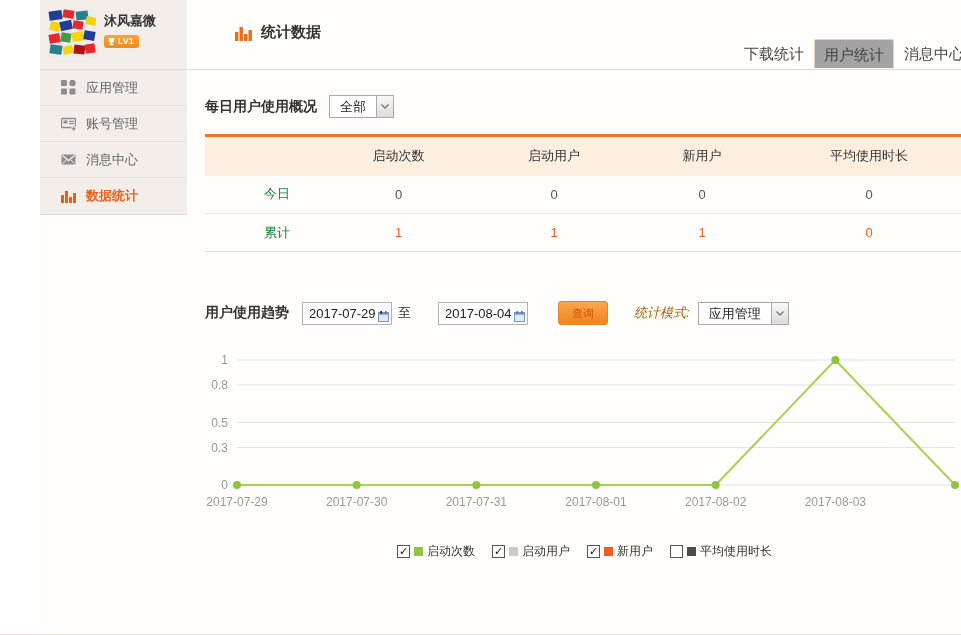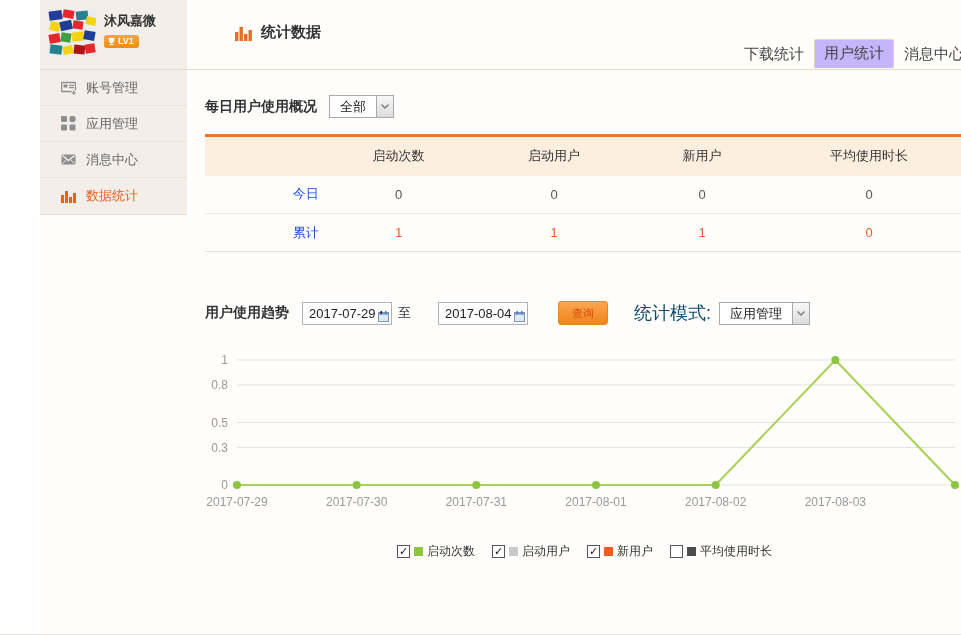--- a/index.html
+++ b/index.html
@@ -18,63 +18,63 @@
   .user-meta { padding-top:3px; }
   .user-name { font-size:13px; font-weight:bold; color:#333; white-space:nowrap; }
   .level-badge { margin-top:5px; display:inline-flex; align-items:center; gap:2px;
     background:linear-gradient(#faa43a,#f28a16); color:#fff; font-size:9px; font-weight:bold;
     padding:1px 5px 1px 3px; border-radius:3px; line-height:11px; }
   .nav { background:#f3eee9; border-bottom:1px solid #e7d9cc; }
   .nav-item { height:36px; display:flex; align-items:center; gap:10px; padding-left:21px;
     font-size:13px; color:#666; border-bottom:1px solid #ece2d7; cursor:pointer; }
   .nav-item:last-child { border-bottom:none; }
   .nav-item .ic { width:15px; height:15px; display:inline-flex; }
-  .nav-item.active { color:#e8611b; font-weight:normal; }
+  .nav-item.active { color:#e8611b; font-weight:bold; }
 
   
   .main { flex:1; display:flex; flex-direction:column; min-width:0; }
   .main-header { height:70px; flex:none; border-bottom:1px solid #ecd9c3; position:relative;
     display:flex; align-items:flex-end; justify-content:flex-end; padding-right:8px; }
   .page-title { position:absolute; top:23px; left:48px; display:flex; align-items:center; gap:9px;
     font-size:15px; font-weight:bold; color:#333; }
   .tabs { display:flex; }
   .tab { width:80px; height:30px; line-height:29px; text-align:center; font-size:15px; color:#444; cursor:pointer; }
-  .tab.active { background:#c4b5fd; border:1px solid #e9d2b4; border-bottom:1px solid #fffefc;
-    margin-bottom:-1px; border-radius:2px 2px 0 0;font-family:Liberation Mono, monospace; }
+  .tab.active { background:#a3a3a3; border:1px solid #e9d2b4; border-bottom:1px solid #fffefc;
+    margin-bottom:-1px; border-radius:2px 2px 0 0; }
 
   .content { padding:0 18px; flex:1; }
   .section-label { font-weight:bold; font-size:14px; color:#333; }
 
   .filter-row { margin-top:25px; display:flex; align-items:center; gap:12px; }
 
   
   .select { display:inline-flex; align-items:stretch; border:1px solid #a9a9a9; background:#fff; height:23px; cursor:pointer; }
   .select .sel-text { padding:0 10px; font-size:13px; line-height:21px; color:#222; min-width:44px; }
   .select .sel-arrow { width:17px; border-left:1px solid #a9a9a9; background:linear-gradient(#f8f8f8,#dcdcdc);
     display:flex; align-items:center; justify-content:center; }
 
   
   table.stats { width:100%; border-collapse:collapse; margin-top:16px; border-top:3px solid #ee7523; }
   table.stats thead td { background:#fcefe0; height:40px; font-size:13px; color:#333; text-align:center; }
   table.stats tbody td { height:38px; font-size:13px; color:#555; text-align:center; border-bottom:1px solid #f1e7dd; }
   table.stats tbody tr:last-child td { border-bottom:1px solid #e3e3e3; }
-  table.stats .row-label { text-align:right; padding-left:30px; color:#1d4ed8; }
+  table.stats .row-label { text-align:center; padding-left:30px; color:#15803d; }
   table.stats tr.hl td.val { color:#f45b22; }
 
   
   .trend-controls { margin-top:49px; display:flex; align-items:center; }
   .date-input-wrap { position:relative; margin-left:13px; }
   .date-input-wrap.second { margin-left:6px;padding-left:21px; }
   .date-input { width:90px; height:23px; border:1px solid #b3b3b3; font-size:13px; color:#222;
     padding:0 14px 0 6px; font-family:inherit; }
   .cal-ic { position:absolute; right:3px; top:6px; width:11px; height:11px; cursor:pointer; }
   .to-label { margin-left:6px; font-size:13px; color:#333; }
   .query-btn { margin-left:30px; width:50px; height:24px; border:1px solid #ea8521; border-radius:3px;
     background:linear-gradient(#f9a750,#f0841c); color:#da4a0c; font-size:11px; font-family:inherit; cursor:pointer; }
-  .mode-label { margin-left:26px; font-size:18px; color:#0c4a6e; }
+  .mode-label { margin-left:26px; font-size:13px; color:#a16207;font-style:italic; }
   .mode-select { margin-left:8px; }
 
   
   .chart-wrap { margin-top:13px; }
   
   .legend-row { display:flex; justify-content:center; gap:17px; margin-top:21px; }
   .legend-item { display:flex; align-items:center; gap:4px; cursor:pointer; font-size:12px; color:#333; }
   .cb { width:13px; height:13px; border:1px solid #555; background:#fff; display:inline-flex;
     align-items:center; justify-content:center; font-size:11px; line-height:11px; color:#111; }
   .swatch { width:9px; height:9px; display:inline-block; }
@@ -120,40 +120,40 @@
           </span>
           <span>LV1</span>
         </span>
       </div>
     </div>
 
     <nav class="nav">
       <div class="nav-item">
         <span class="ic">
           <svg width="15" height="15" viewBox="0 0 15 15">
+            <rect x="0" y="0" width="6" height="6" rx="1" fill="#8e8e8e"></rect>
+            <circle cx="11.5" cy="3" r="3.2" fill="#8e8e8e"></circle>
+            <rect x="0" y="8.5" width="6" height="6" rx="1" fill="#8e8e8e"></rect>
+            <rect x="8.5" y="8.5" width="6" height="6" rx="1" fill="#8e8e8e"></rect>
+          </svg>
+        </span>
+        <span>应用管理</span>
+      </div>
+      <div class="nav-item">
+        <span class="ic">
+          <svg width="15" height="15" viewBox="0 0 15 15">
             <rect x="0.5" y="2.5" width="14" height="9" rx="1" fill="none" stroke="#8e8e8e" stroke-width="1.4"></rect>
             <rect x="2.5" y="4.5" width="4" height="3" fill="#8e8e8e"></rect>
             <rect x="8" y="4.8" width="5" height="1.2" fill="#8e8e8e"></rect>
             <rect x="8" y="7" width="5" height="1.2" fill="#8e8e8e"></rect>
             <rect x="10.5" y="10.5" width="4.5" height="4.5" fill="#f3eee9"></rect>
             <path d="M12.7 10.8 v4 M10.7 12.8 h4" stroke="#8e8e8e" stroke-width="1.3"></path>
           </svg>
         </span>
         <span>账号管理</span>
-      </div>
-      <div class="nav-item">
-        <span class="ic">
-          <svg width="15" height="15" viewBox="0 0 15 15">
-            <rect x="0" y="0" width="6" height="6" rx="1" fill="#8e8e8e"></rect>
-            <circle cx="11.5" cy="3" r="3.2" fill="#8e8e8e"></circle>
-            <rect x="0" y="8.5" width="6" height="6" rx="1" fill="#8e8e8e"></rect>
-            <rect x="8.5" y="8.5" width="6" height="6" rx="1" fill="#8e8e8e"></rect>
-          </svg>
-        </span>
-        <span>应用管理</span>
       </div>
       <div class="nav-item">
         <span class="ic">
           <svg width="15" height="15" viewBox="0 0 15 15">
             <rect x="0.5" y="2.5" width="14" height="10" rx="1" fill="#8e8e8e"></rect>
             <path d="M1.5 3.5 L7.5 8.5 L13.5 3.5" stroke="#f3eee9" stroke-width="1.4" fill="none"></path>
             <path d="M1.5 11.5 L5.5 7.8 M13.5 11.5 L9.5 7.8" stroke="#f3eee9" stroke-width="1" fill="none"></path>
           </svg>
         </span>
         <span>消息中心</span>

